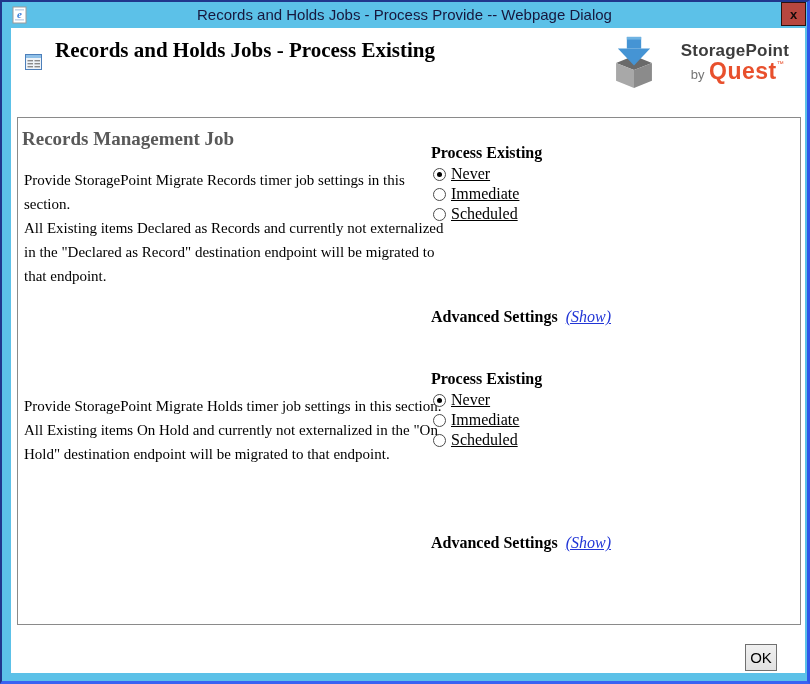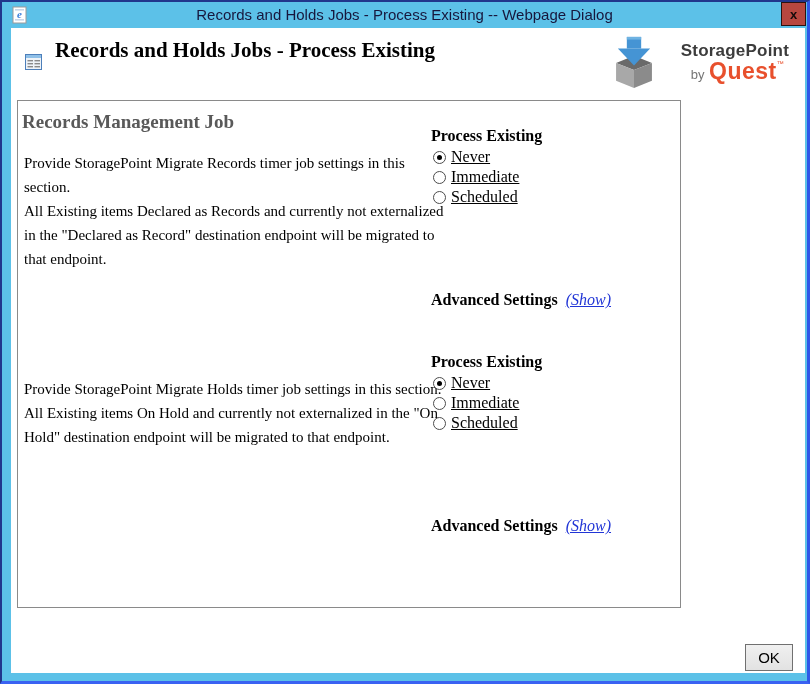--- a/index.html
+++ b/index.html
@@ -39,21 +39,21 @@
 
   .logo { position: absolute; right: 16px; top: 8px; display: flex; align-items: center; gap: 23px; }
   .logo-text { font-family: "Liberation Sans", sans-serif; line-height: 1; text-align: left; }
   .logo-product { font-size: 17px; font-weight: bold; color: #3c3c3c; letter-spacing: 0.2px; }
   .logo-line2 { margin-top: 1px; padding-left: 10px; white-space: nowrap; }
   .logo-by { font-size: 13px; color: #757575; }
   .logo-brand { font-size: 23px; font-weight: bold; color: #e8502d; letter-spacing: 0.5px; }
   .logo-tm { font-size: 7px; color: #e8502d; vertical-align: top; }
 
   .content-box {
-    position: absolute; left: 6px; top: 72px; width: 664px; height: 508px;
+    position: absolute; left: 6px; top: 89px; width: 784px; height: 508px;
     border: 1px solid #8a8a8a;
     padding-left: 16px;
   }
 
   .section { position: absolute; left: 0; width: 100%; height: 226px; }
   .section.s1 { top: 0; }
   .section.s2 { top: 226px; }
 
   .sec-heading {
     position: absolute; left: 4px; top: 10px;
@@ -77,40 +77,40 @@
   }
   .radio-label { font-size: 16px; color: #000; }
 
   .advanced { position: absolute; left: 413px; top: 190px; font-size: 16px; }
   .advanced-label { font-weight: bold; color: #000; }
   .advanced-link {
     font-style: italic; color: #2135d6; text-decoration: underline; cursor: pointer; margin-left: 4px;
   }
 
   .ok-btn {
-    position: absolute; left: 734px; top: 616px; width: 48px; height: 27px;
+    position: absolute; left: 734px; top: 616px; width: 32px; height: 27px;
     background: linear-gradient(#f0f0f0, #e2e2e2);
     border: 1px solid #707070;
     font: 15px "Liberation Sans", sans-serif; color: #000;
     display: flex; align-items: center; justify-content: center; cursor: pointer;
   }
 </style>
 </head>
 <body>
 
 <div class="window">
 
   <div class="titlebar">
     <svg class="ie-icon" viewBox="0 0 18 20">
       <rect x="3" y="2" width="13" height="16" fill="#ffffff" stroke="#9a9a9a"></rect>
       <rect x="5" y="4" width="9" height="1.6" fill="#c9d6e8"></rect>
       <rect x="5" y="14" width="9" height="1.6" fill="#c9d6e8"></rect>
       <text x="9.5" y="13" font-size="11" font-style="italic" font-weight="bold" fill="#3a7edb" text-anchor="middle" font-family="Liberation Serif, serif">e</text>
     </svg>
-    <div class="titlebar-text">Records and Holds Jobs - Process Existing -- Webpage Dialog</div>
+    <div class="titlebar-text">Records and Holds Jobs - Process Provide -- Webpage Dialog</div>
     <div class="close-btn">
       <span>x</span>
     </div>
   </div>
 
   <div class="client">
 
     <svg class="hdr-icon" width="18" height="17" viewBox="0 0 18 17">
       <rect x="0.5" y="0.5" width="16" height="15" fill="#eef3f8" stroke="#4d7fba"></rect>
       <rect x="1" y="1" width="15" height="3" fill="#8fc0e8"></rect>

